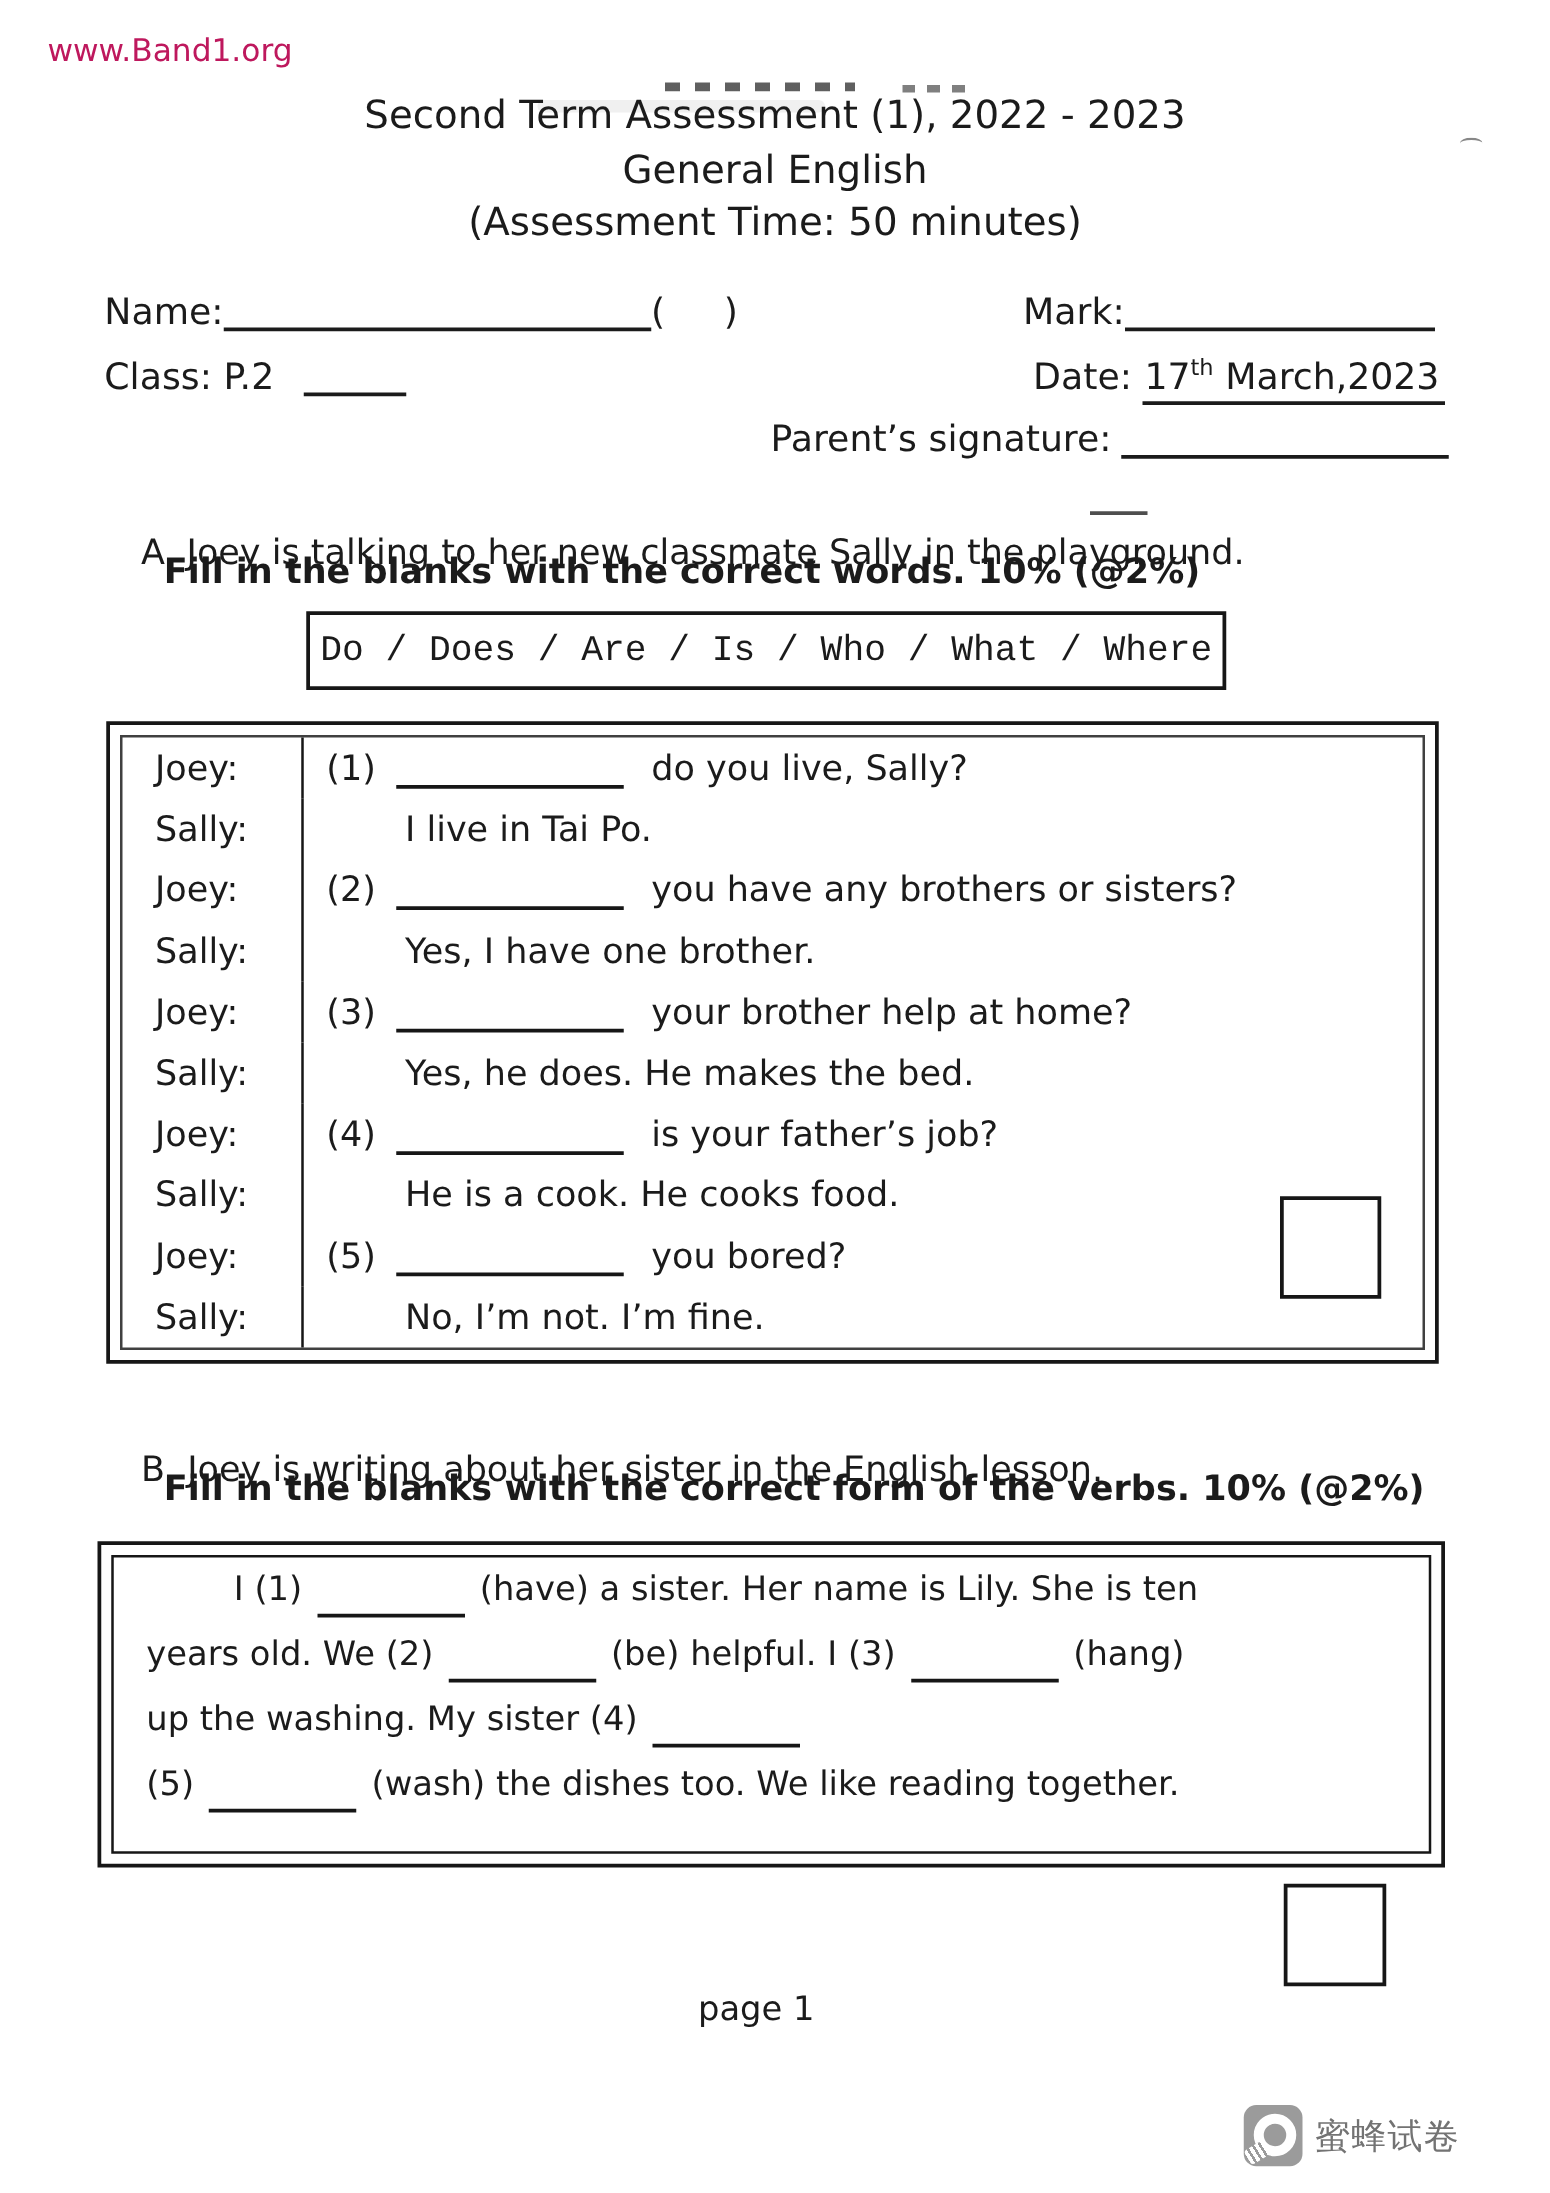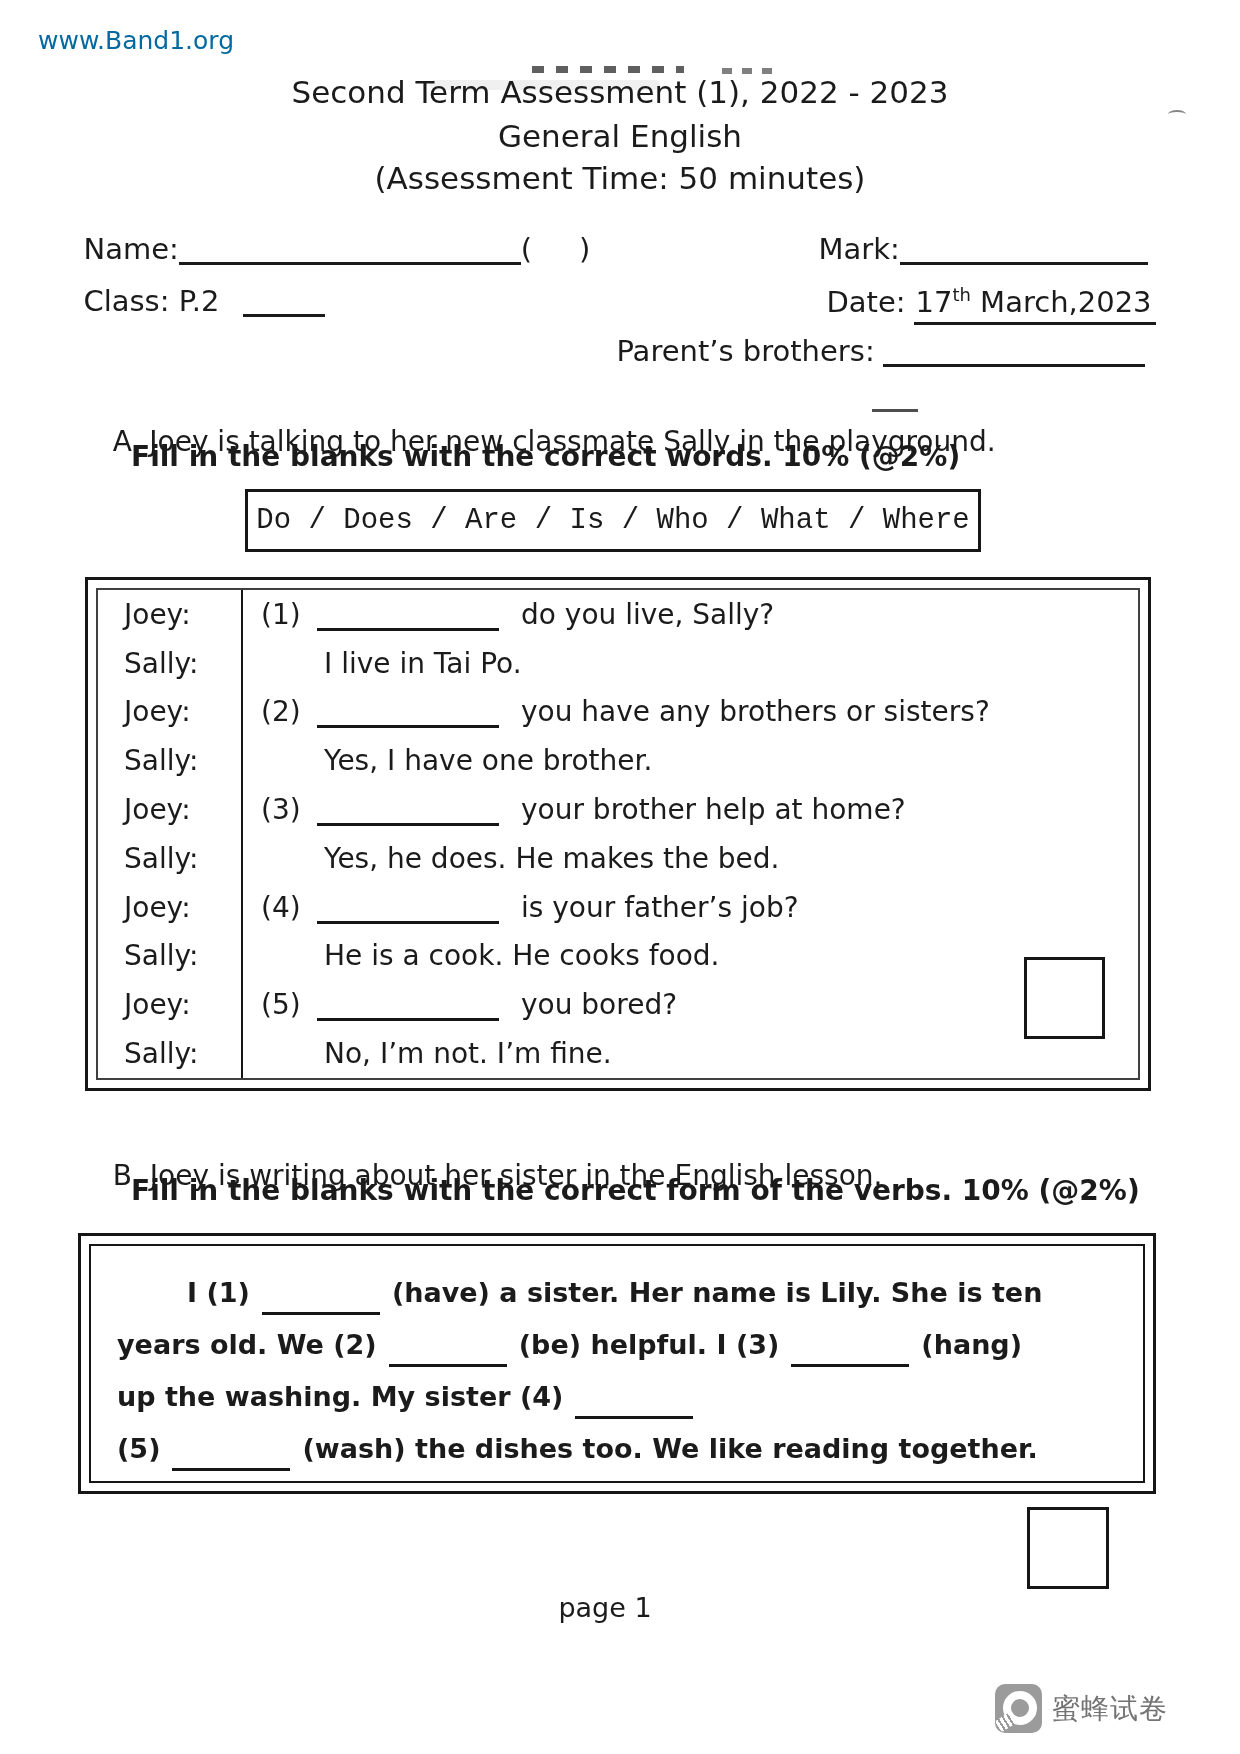--- a/index.html
+++ b/index.html
@@ -3,21 +3,21 @@
 <meta charset="utf-8">
 <style>
   html,body{margin:0;padding:0;}
   body{
     width:1240px;height:1754px;position:relative;background:#ffffff;
     font-family:"DejaVu Sans","Liberation Sans",sans-serif;color:#1b1b1b;
     overflow:hidden;
   }
   .abs{position:absolute;}
   .center{left:20px;width:1200px;text-align:center;}
-  .watermark{left:38px;top:26px;font-size:25px;color:#0369a1;}
+  .watermark{left:38px;top:26px;font-size:25px;color:#be185d;}
   .t1{top:74px;font-size:31px;}
   .t2{top:118px;font-size:31px;}
   .t3{top:160px;font-size:31px;}
   .fieldrow{font-size:29px;white-space:pre;}
   .uline{display:inline-block;border-bottom:3px solid #1b1b1b;height:30px;vertical-align:-6px;}
   .paren{letter-spacing:2px;}
   .sup{font-size:18px;vertical-align:super;}
   .date-val{border-bottom:3px solid #1b1b1b;padding:0 4px 3px 2px;margin-left:8px;}
   .sec-head{font-size:28px;}
   .sec-instr{font-size:28px;font-weight:bold;}
@@ -34,21 +34,21 @@
   .dlg-content{flex:1;display:flex;align-items:center;padding-left:18px;white-space:pre;}
   .qnum{display:inline-block;width:56px;}
   .blank{display:inline-block;width:182px;height:30px;border-bottom:3px solid #161616;margin-right:22px;}
   .ans{margin-left:63px;}
   .scorebox{border:3px solid #161616;background:#fff;}
   .box-a{left:936px;top:377px;width:75px;height:76px;position:absolute;}
   .box-b{left:1027px;top:1507px;width:76px;height:76px;}
   .b-frame{left:78px;top:1233px;width:1072px;height:255px;border:3px solid #161616;}
   .b-inner{position:absolute;left:8px;top:8px;right:8px;bottom:8px;border:2px solid #161616;
     padding:10px 26px 0 26px;}
-  .b-line{display:flex;align-items:flex-end;height:52px;font-size:27px;white-space:pre;font-weight:bold;}
+  .b-line{display:flex;align-items:flex-start;height:52px;font-size:27px;white-space:pre;}
   .b-blank{display:inline-block;width:118px;height:28px;border-bottom:3px solid #161616;margin:0 12px;
     transform:translateY(7px);}
   .indent1{margin-left:70px;}
   .footer{top:1592px;left:0;width:1210px;text-align:center;font-size:27px;}
   .logo{left:995px;top:1684px;display:flex;align-items:center;gap:10px;}
   .logo-icon{width:47px;height:49px;background:#9b9b9b;border-radius:10px;position:relative;flex:none;}
   .logo-icon::before{content:"";position:absolute;left:8px;top:7px;width:18px;height:18px;
     border:8px solid #ffffff;border-radius:50%;}
   .logo-icon::after{content:"";position:absolute;left:2px;bottom:4px;width:16px;height:13px;
     border-radius:3px;transform:rotate(-32deg);
@@ -86,21 +86,21 @@
 </div>
 
 <div class="abs fieldrow" style="left:65px;top:250px;">
   <span>Class: P.2</span><span class="uline" style="width:82px;margin-left:24px;"></span>
 </div>
 <div class="abs fieldrow" style="left:808px;top:250px;">
   <span>Date:</span><span class="date-val"><span>17</span><span class="sup">th</span><span> March,2023</span></span>
 </div>
 
 <div class="abs fieldrow" style="left:598px;top:300px;">
-  <span>Parent’s brothers:</span><span class="uline" style="width:262px;margin-left:8px;"></span>
+  <span>Parent’s signature:</span><span class="uline" style="width:262px;margin-left:8px;"></span>
 </div>
 
 <div class="abs sec-head" style="left:95px;top:392px;white-space:pre;">
   <span>A.</span> <span>Joey is talking to her new classmate Sally in the playground.</span>
 </div>
 <div class="abs sec-instr" style="left:131px;top:440px;">Fill in the blanks with the correct words. 10% (@2%)</div>
 
 <div class="abs wordbank">
   <span>Do / Does / Are / Is / Who / What / Where</span>
 </div>

